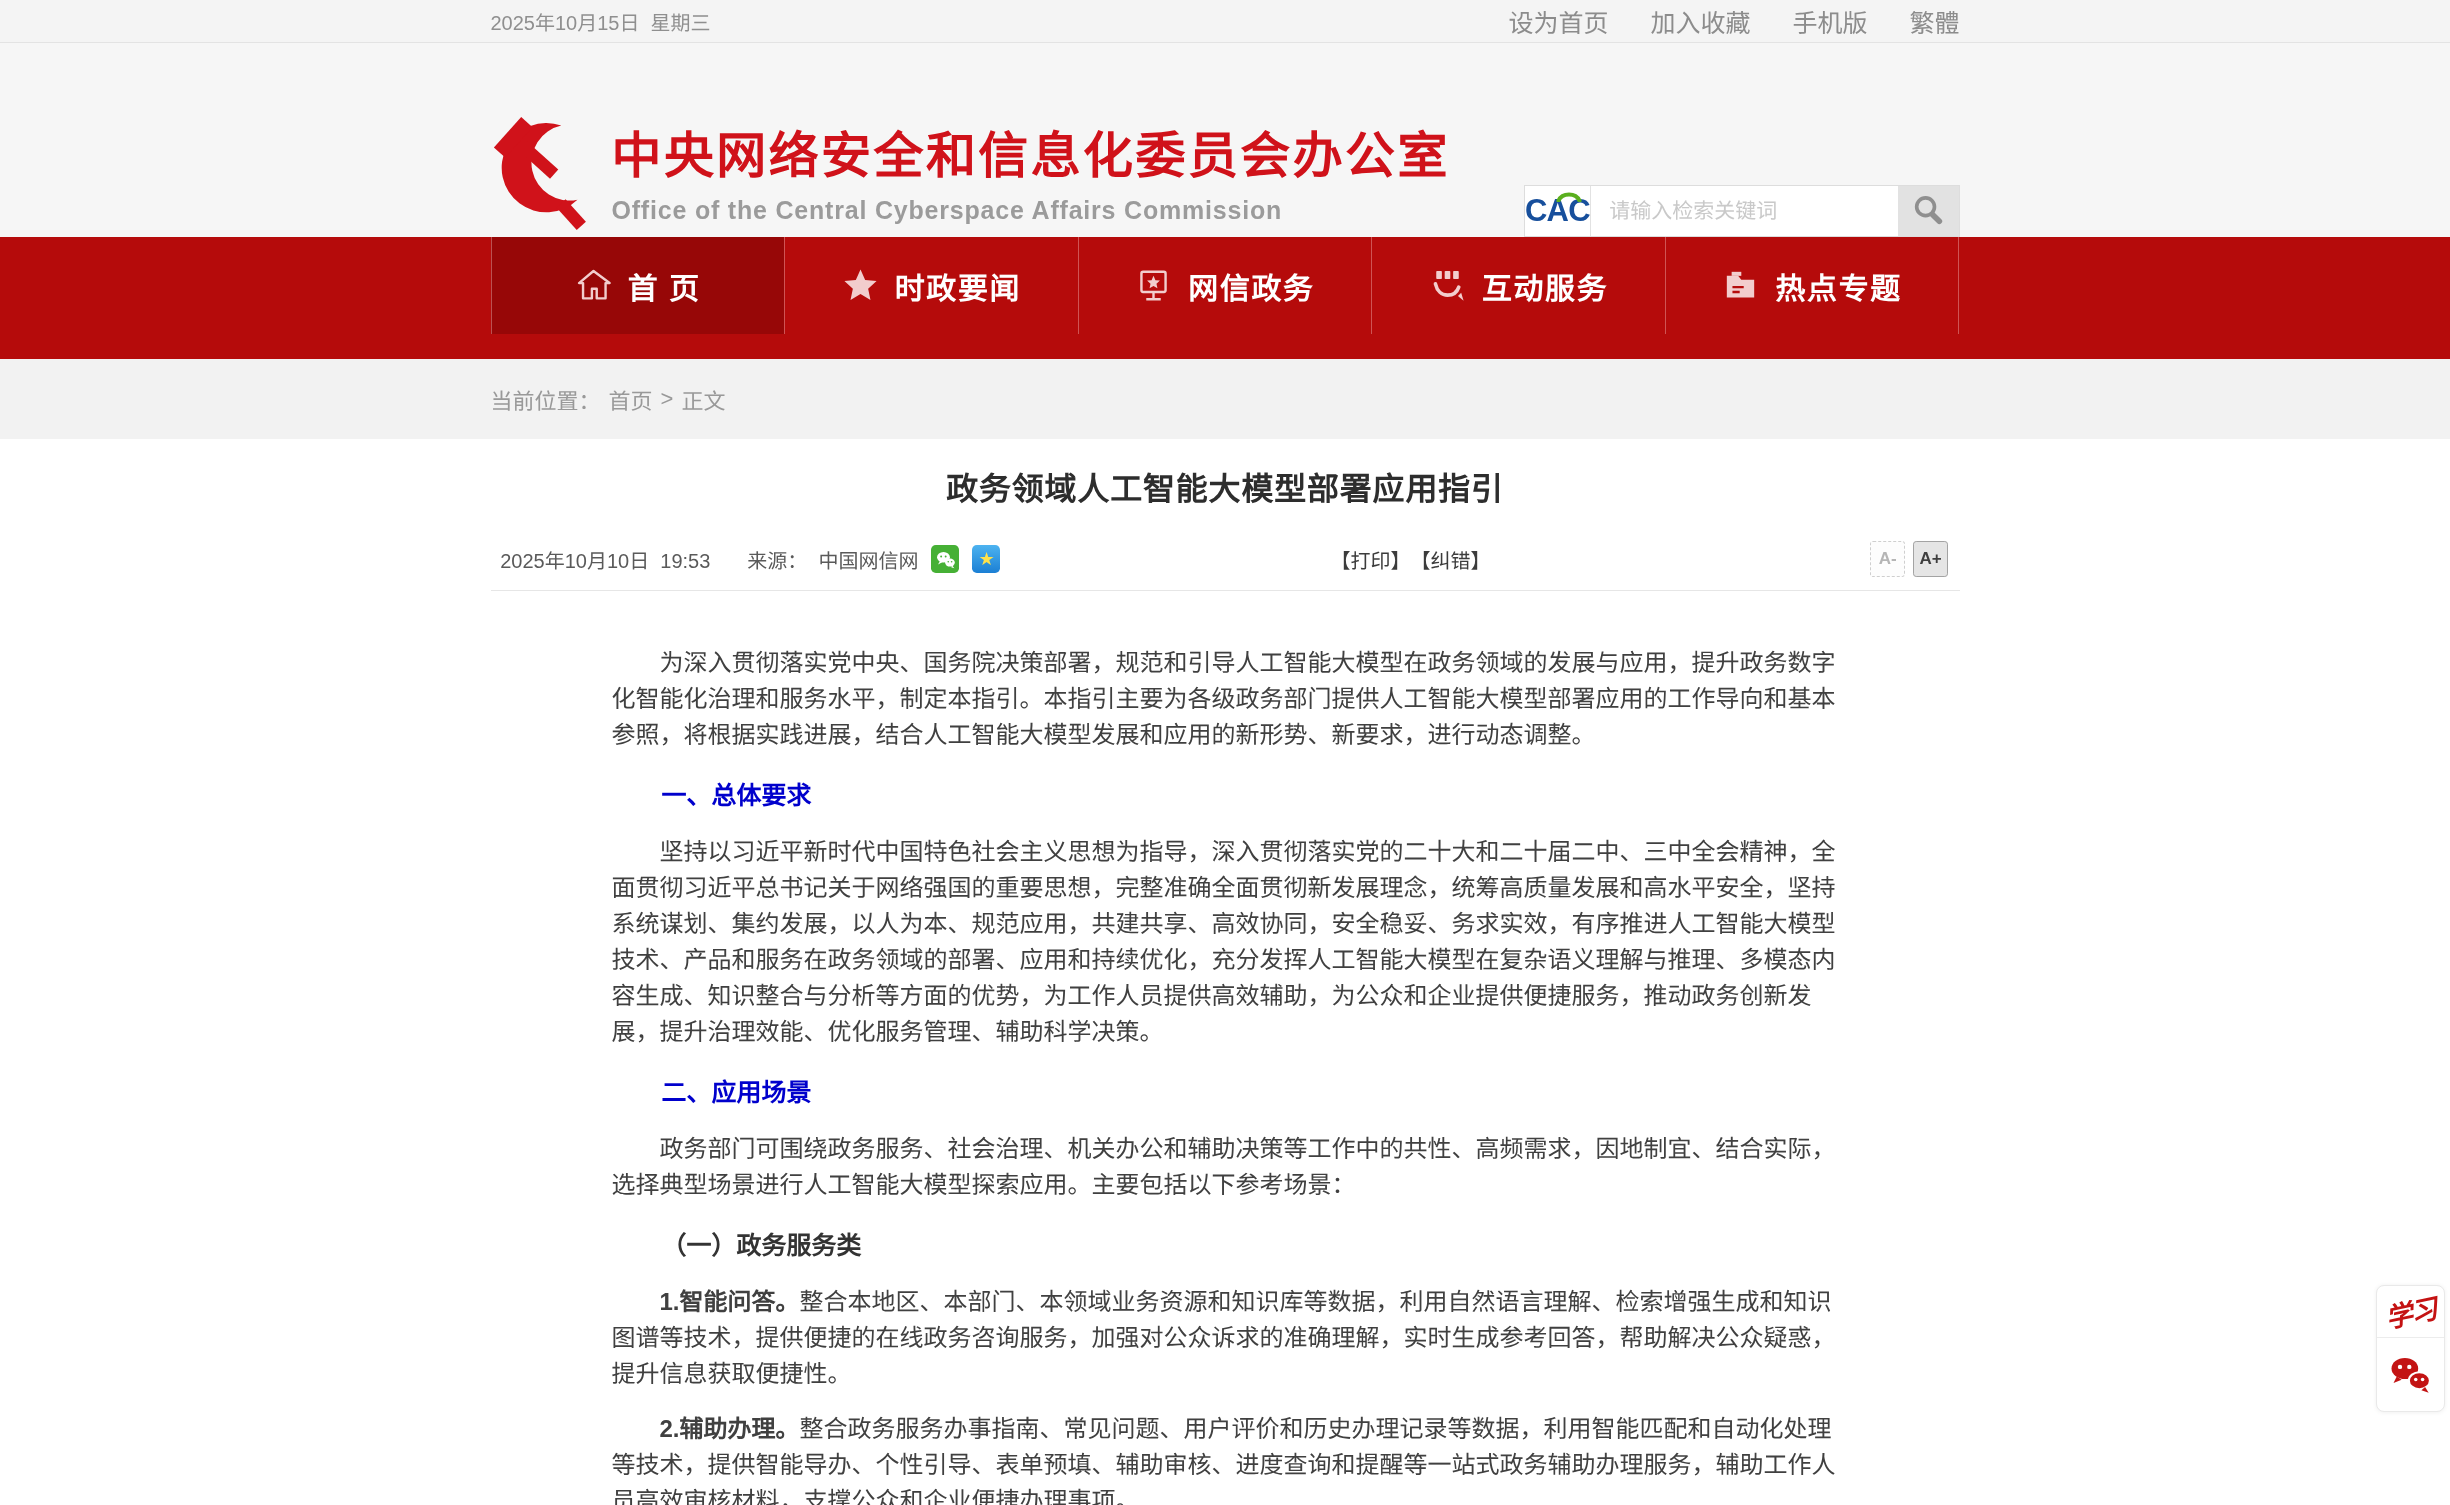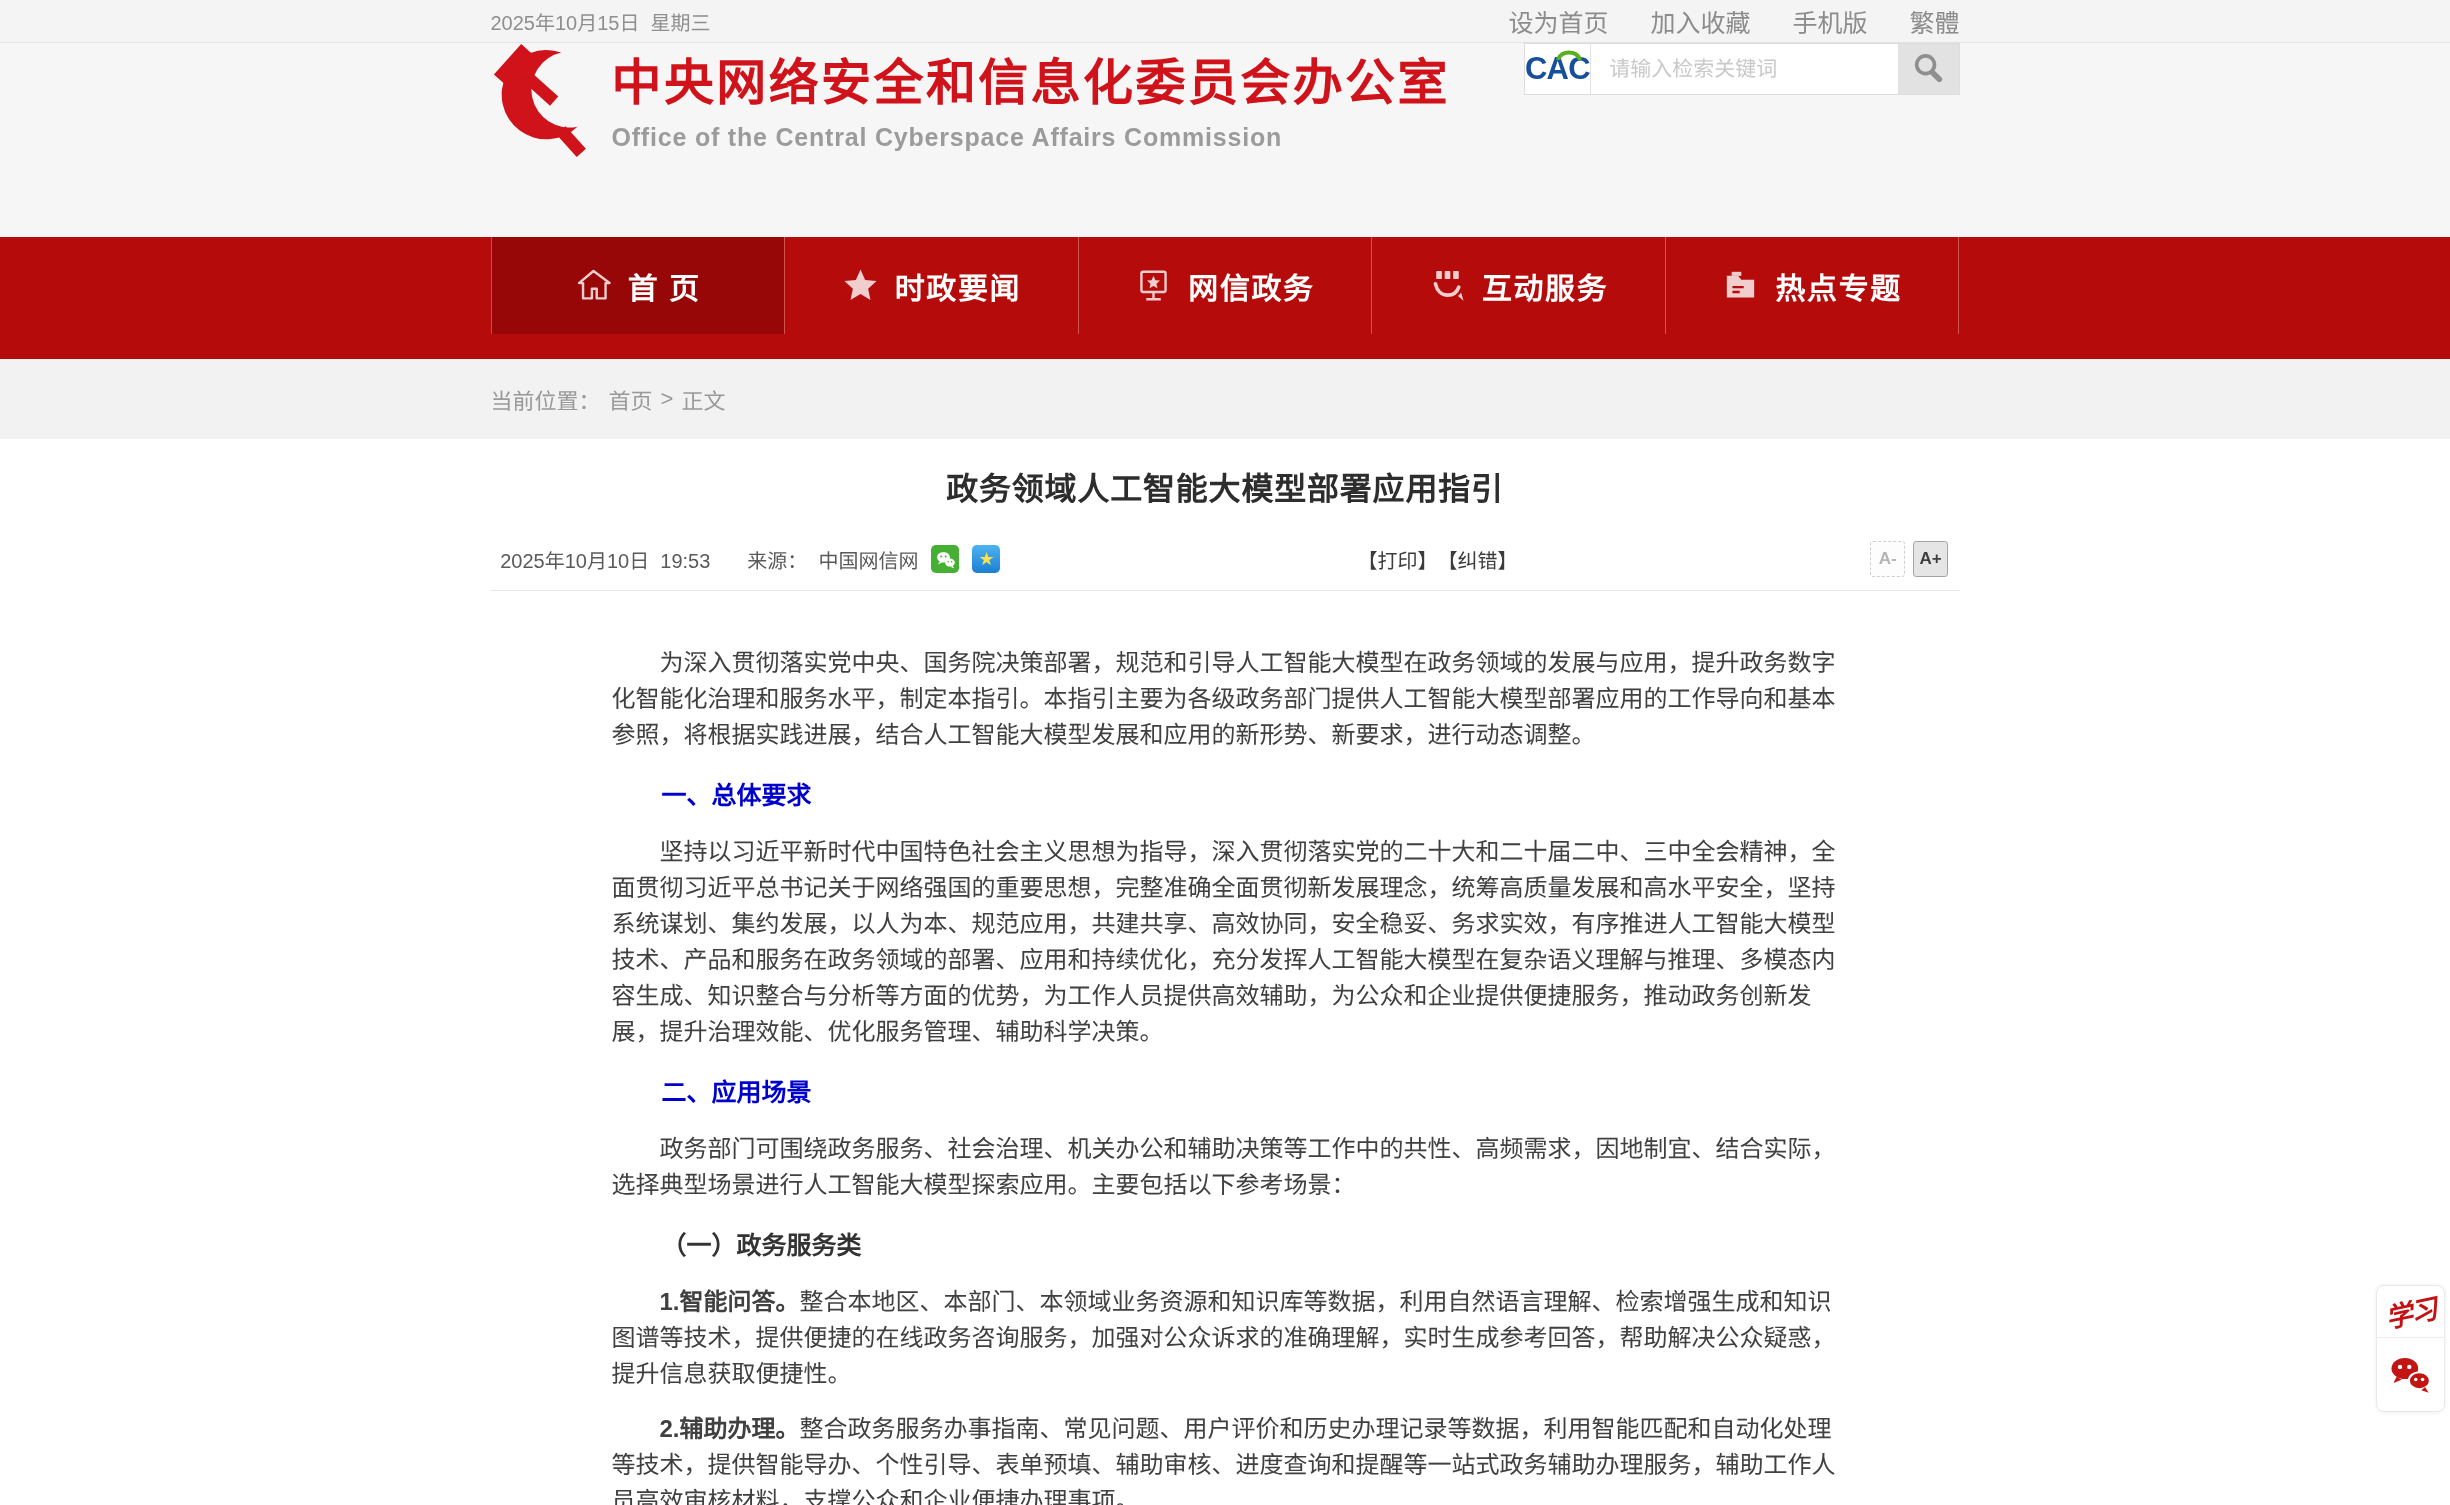--- a/index.html
+++ b/index.html
@@ -13,21 +13,21 @@
 
   
   .topbar { height: 43px; background:#f4f4f4; border-bottom:0.8px solid #e3e3e3; }
   .topbar .inner { display:flex; justify-content:space-between; align-items:center; height:42px; }
   .topbar .date { color:#8f8f8f; font-size:20px; white-space:pre; }
   .toplinks { display:flex; gap:42px; }
   .toplinks a { color:#8c8c8c; font-size:25px; text-decoration:none; cursor:pointer; }
 
   
   .header { height: 194px; background:#f6f6f6; }
-  .header .inner { display:flex; justify-content:space-between; align-items:flex-start; height:194px;gap:26px; }
+  .header .inner { display:flex; justify-content:space-between; align-items:flex-end; height:194px;gap:26px; }
   .brand { display:flex; align-items:center; gap:26px; text-decoration:none; }
   .brand-text .site-title { color:#d0121a; font-size:50px; font-weight:700; letter-spacing:2.4px; line-height:1.15; }
   .brand-text .site-subtitle { color:#9b9b9b; font-size:25px; letter-spacing:0.8px; margin-top:11.3px;font-weight:bold; }
   .searchbox { display:flex; align-items:stretch; width:436px; height:52px; background:#fff; border:0.8px solid #ddd; }
   .cac-logo { position:relative; width:87px; display:flex; align-items:center; justify-content:center;
               border-right:0.8px solid #e2e2e2; color:#174f9c; font-weight:700; font-size:31px; letter-spacing:-0.8px; }
   .cac-arc { position:absolute; top:4.8px; left:31px; }
   .searchbox input { flex:1; border:0; outline:none; padding:0 18px; font-size:21px; color:#333; background:#fff;
                      font-family:"Liberation Sans","DejaVu Sans",sans-serif; }
   .searchbox input::placeholder { color:#c9c9c9; }
@@ -52,21 +52,21 @@
   main { background:#fff; }
   .article-title { text-align:center; color:#2d2d2d; font-size:32px; font-weight:700; margin:24px 0 19.4px; letter-spacing:0.8px; }
   .meta { position:relative; height:63px; border-bottom:0.8px solid #e6e6e6; display:flex; align-items:center;
           color:#5a5a5a; font-size:20px; padding:0 9.7px; }
   .meta .dt { white-space:pre; }
   .meta .src { margin-left:37px; white-space:pre; }
   .share-ic { display:inline-flex; width:28px; height:28px; border-radius:4.8px; margin-left:13px; align-items:center;
               justify-content:center; cursor:pointer; vertical-align:middle; }
   .share-ic.wx { background:#46b035; }
   .share-ic.qz { background:linear-gradient(#4db3f0,#1b7fd4); color:#ffe24a; font-size:18px; }
-  .meta-actions { position:absolute; left:867px; color:#3c3c3c; font-size:20px; display:flex; }
+  .meta-actions { position:absolute; left:840px; color:#3c3c3c; font-size:20px; display:flex; }
   .meta-actions a { color:#3c3c3c; text-decoration:none; cursor:pointer; }
   .font-btns { position:absolute; right:11.3px; display:flex; gap:8px; }
   .font-btns button { width:35px; height:36px; font-size:17px; font-weight:700; border-radius:3.2px; cursor:pointer;
                       font-family:"Liberation Sans","DejaVu Sans",sans-serif; }
   .fminus { border:1.6px dashed #cfcfcf; background:#fdfdfd; color:#b5b5b5; }
   .fplus  { border:0.8px solid #a3a3a3; background:#e5e5e5; color:#3f3f3f; }
 
   .body { padding:34px 121px 16px; font-size:24px; line-height:36px; color:#404040; }
   .body p { margin:19.4px 0; text-indent:2em; }
   .body h3 { color:#0000cc; font-size:25px; font-weight:700; margin:24px 0 21px; text-indent:2em; }

